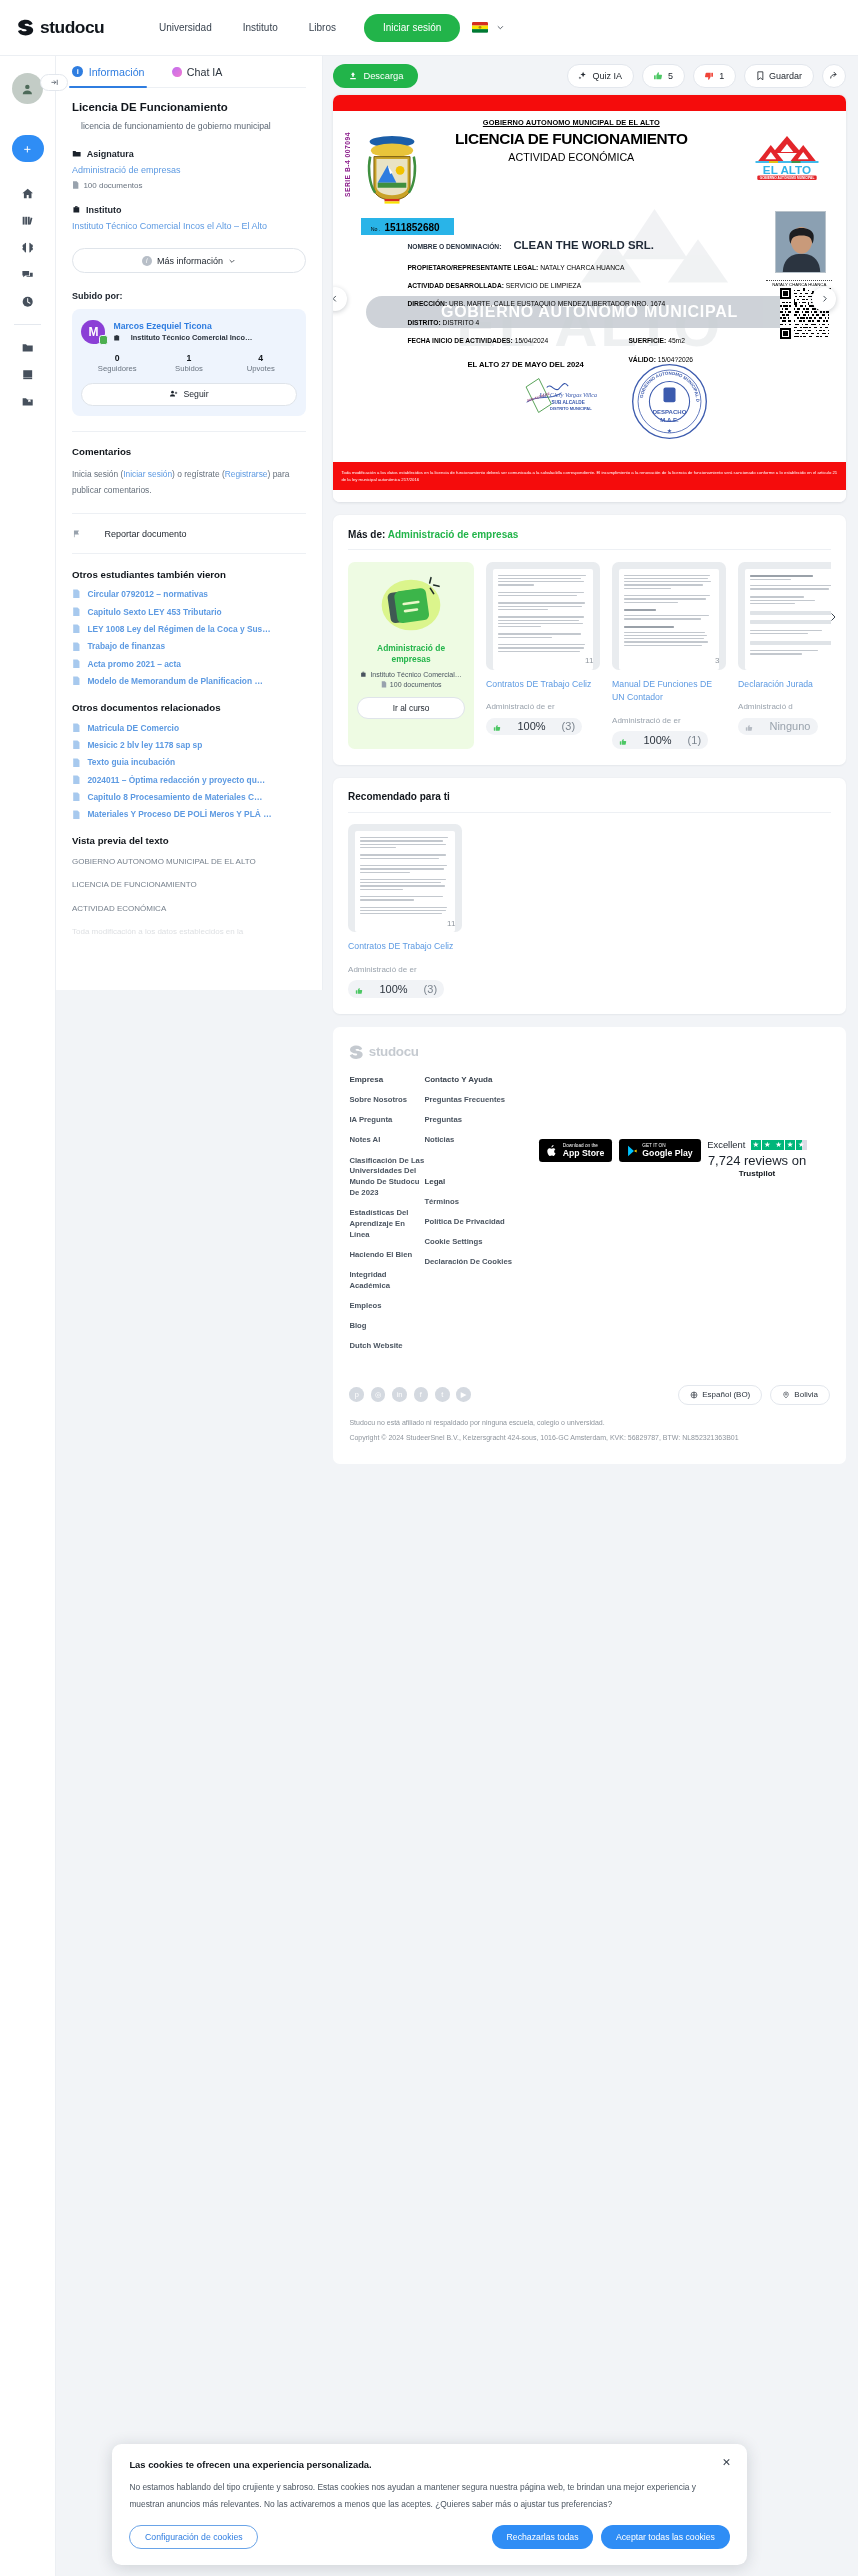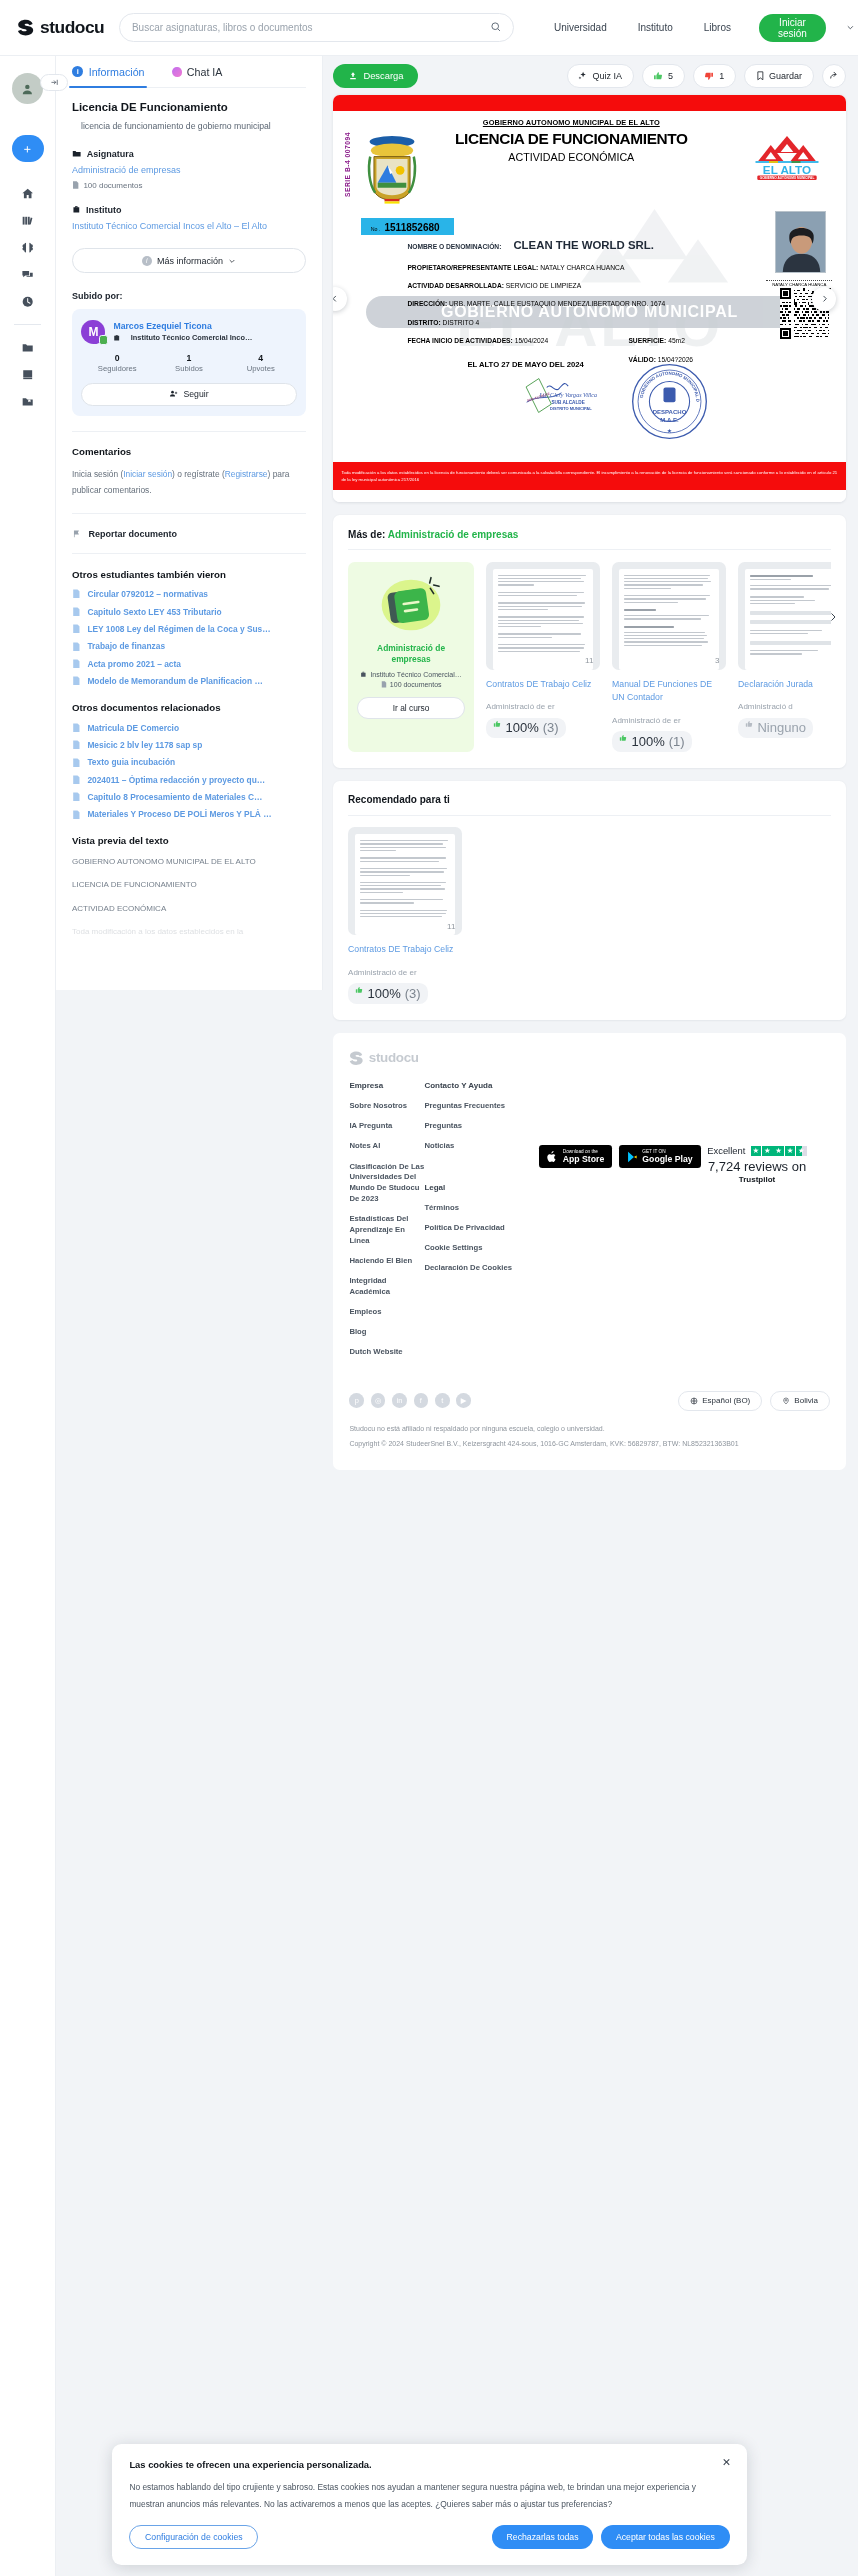--- a/index.html
+++ b/index.html
@@ -110,21 +110,21 @@
   .up-stat .l { font-size: 7.7px; color: #6a7480; margin-top: 1.3px; }
   .follow-btn {
     margin-top: 9.4px; width: 100%; height: 23px; border: 0.7px solid #dfe4ea; border-radius: 12px; background: #fff;
     display: flex; align-items: center; justify-content: center; gap: 4.7px; font-size: 8.7px; color: #1b222b;
     cursor: pointer; font-family: "Liberation Sans", sans-serif;
   }
   .hr { height: 0.7px; background: #edf0f4; margin: 14.7px 0; }
   .sec-title { font-size: 9.7px; font-weight: 700; color: #11161c; margin-bottom: 9.4px; }
   .comment-txt { font-size: 8.4px; color: #66707c; line-height: 1.9; }
   .comment-txt a { color: #5d9ae2; text-decoration: none; }
-  .report-row { display: flex; align-items: center; gap: 7px; font-size: 9px; font-weight: 700; color: #1b222b; cursor: pointer; }
+  .report-row { display: flex; align-items: center; gap: 23px; font-size: 9px; font-weight: 400; color: #1b222b; cursor: pointer; }
   .link-list { display: flex; flex-direction: column; gap: 7.4px; margin-bottom: 16px; }
   .link-item { display: flex; align-items: center; gap: 6.7px; font-size: 8.4px; font-weight: 700;
                color: #5d9ae2; text-decoration: none; white-space: nowrap; overflow: hidden; text-overflow: ellipsis; }
   .preview-line { font-size: 8px; color: #77818d; line-height: 1.6; margin-bottom: 10.7px; }
 
   
   .main { position: absolute; left: 324px; top: 56px; right: 0; padding: 0 13.4px 0 9.4px; }
   .doc-toolbar { height: 39px; display: flex; align-items: center; }
   .btn-download {
     background: #22b44a; color: #fff; border: 0; border-radius: 13.4px; height: 24px; padding: 0 14.7px;
@@ -202,21 +202,21 @@
   .course-docs { display:flex; align-items:center; gap:3.3px; font-size:7px; color:#4a5460; margin-top:3.3px;}
   .course-btn { margin-top:9.4px; width:100%; height:21.4px; border:0.7px solid #dfe4ea; border-radius:11.4px; background:#fff;
                 font-size:8.4px; color:#1b222b; cursor:pointer; font-family:"Liberation Sans",sans-serif;}
   .doc-tile { width: 114px; flex:0 0 114px; }
   .thumb { width: 114px; height: 108px; background:#e9ecef; border-radius:6.7px; padding:6.7px 6.7px 0; position:relative; overflow:hidden;}
   .thumb-inner { background:#fff; height:100%; border-radius:2px; padding:6px 5.3px; overflow:hidden; }
   .tl { height:1.3px; background:#c3c8ce; margin-bottom:2px; border-radius:0.7px; }
   .pgnum { position:absolute; right:6.7px; bottom:4.7px; font-size:8px; color:#8e959d; }
   .doc-name { font-size: 8.7px; color:#5d9ae2; line-height:1.55; margin-top:8px; font-weight:400;}
   .doc-course { font-size: 8px; color:#9aa3ad; margin-top:10.7px; white-space:nowrap; overflow:hidden; }
-  .rate { display:inline-flex; align-items:flex-start; gap:4px; background:#f1f3f6; border-radius:8.7px; padding:2.7px 7.4px; margin-top:6.7px; font-size:13px; color:#2b333d;}
+  .rate { display:inline-flex; align-items:flex-end; gap:16px; background:#f1f3f6; border-radius:8.7px; padding:2.7px 7.4px; margin-top:6.7px; font-size:11px; color:#2b333d;}
   .rate .cnt { color:#7c858f; }
   .rate.none { color:#9aa3ad; }
   .car-next { position:absolute; right:6.7px; top:95px; font-size:14.7px; color:#3b444f; cursor:pointer; }
 
   
   .footer { background:#fff; border-radius:6.7px; margin-top:13.4px; padding: 17.4px 16px 20px; }
   .f-logo { display:flex; align-items:center; gap:4.7px; margin-bottom:16px; opacity:.55;}
   .f-logo .w { font-size:13.4px; font-weight:700; color:#97a0ab; letter-spacing:-0.3px;}
   .f-cols { display:flex; gap:0; }
   .f-col { width: 75px; }
@@ -262,29 +262,20 @@
 <body>
 
 <div class="topbar">
   <div class="logo">
     <svg class="logo-mark" viewBox="0 0 26 26">
       <path d="M13 1C6.5 1 1.8 4.2 1.8 8.6c0 3 2.4 5 6.4 5.8l4 .8c1.6.3 2.2.8 2.2 1.6 0 1-1.2 1.7-3.3 1.7-2.6 0-4.2-.9-4.8-2.5L1.4 18c1.2 4 5.5 6.6 11.4 6.6 6.6 0 11.4-3.1 11.4-7.7 0-3.2-2.3-5.2-6.7-6.1l-3.9-.8c-1.5-.3-2.1-.7-2.1-1.4 0-.9 1.1-1.5 2.9-1.5 2.3 0 3.8.8 4.4 2.3l4.6-2.1C22.3 3.4 18.4 1 13 1z" fill="#11161c"></path>
     </svg>
     <span class="logo-word">studocu</span>
   </div>
 
-  <div class="searchbar">
-    <input type="text" placeholder="Buscar asignaturas, libros o documentos" style="">
-    <span class="search-icon-right">
-      <svg width="11.4" height="11.4" viewBox="0 0 24 24" fill="none" stroke="#5b6673" stroke-width="2">
-        <circle cx="11" cy="11" r="7"></circle>
-          <path d="M16.5 16.5 L21 21"></path>
-      </svg>
-    </span>
-  </div>
 
   <div class="nav-links">
     <a href="#">Universidad</a>
     <a href="#">Instituto</a>
     <a href="#">Libros</a>
   </div>
 
   <button class="btn-login">Iniciar sesión</button>
 
   <svg class="flag" viewBox="0 0 30 20">

